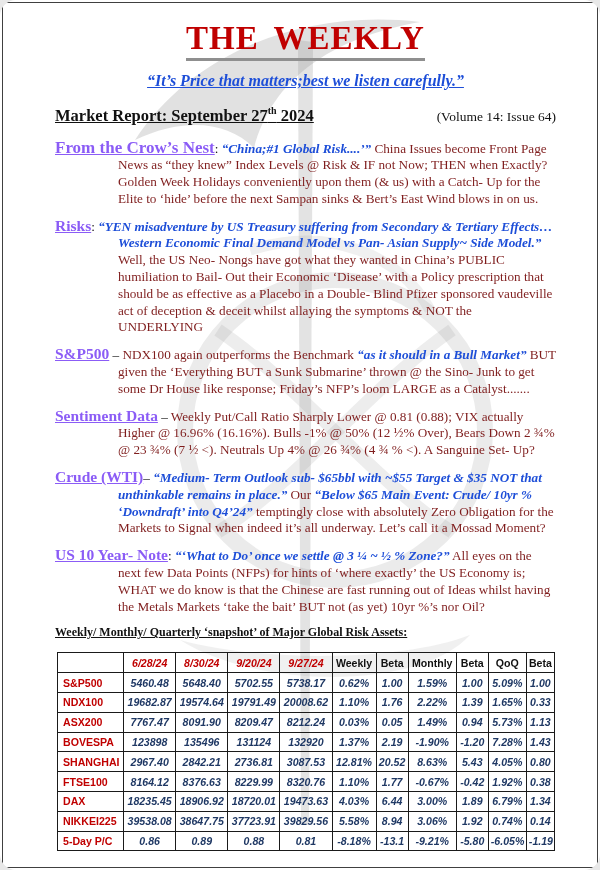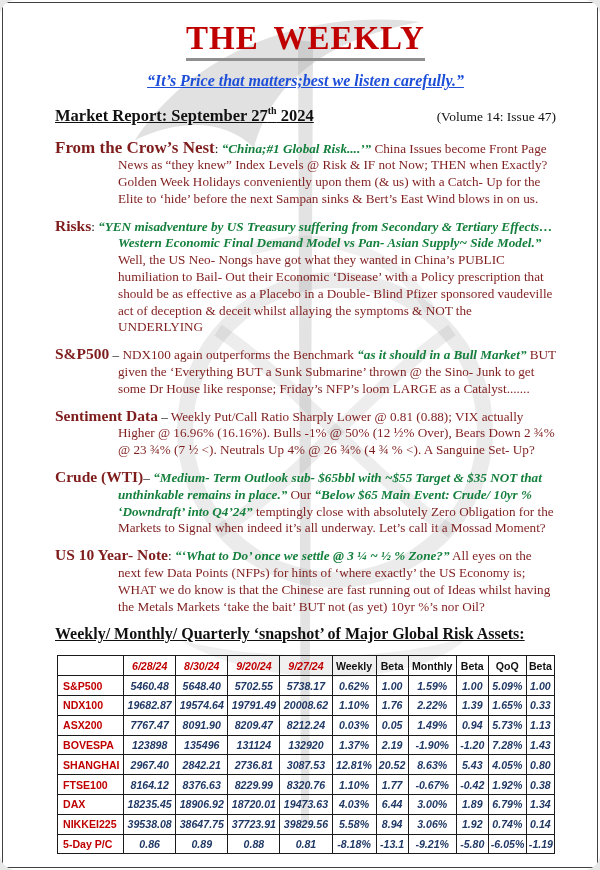--- a/index.html
+++ b/index.html
@@ -14,26 +14,26 @@
   .tagline-wrap{text-align:center;margin-top:11px;}
   .tagline{font-size:16px;font-weight:bold;font-style:italic;color:#1d4ed8;
            text-decoration:underline;}
   .report-row{display:flex;justify-content:space-between;align-items:baseline;margin-top:15px;}
   .report{font-size:16.5px;font-weight:bold;text-decoration:underline;}
   .report sup{font-size:10px;}
   .volume{font-size:13.5px;}
   .sections{margin-top:14px;}
   .para{margin:0 0 10px 0;padding-left:63px;text-indent:-63px;
         font-size:13.2px;line-height:16.8px;}
-  .para .heading{color:#7f1d1d;font-weight:bold;font-size:15.5px;}
+  .para .heading{color:#8b5cf6;font-weight:bold;font-size:15.5px;text-decoration:underline;}
   .para:first-child .heading{font-size:17px;}
   .para .sep{color:#111;}
-  .para .quote{color:#15803d;font-weight:bold;font-style:italic;}
+  .para .quote{color:#1d4ed8;font-weight:bold;font-style:italic;}
   .para .plain{color:#7f1d1d;}
-  .table-heading{margin-top:4px;font-size:16px;font-weight:bold;text-decoration:underline;}
+  .table-heading{margin-top:4px;font-size:12px;font-weight:bold;text-decoration:underline;}
   .risk-table{margin-top:12px;margin-left:2px;border-collapse:collapse;table-layout:fixed;
               width:498px;font-family:"Liberation Sans","DejaVu Sans",sans-serif;}
   .risk-table col:nth-child(1){width:66px;}
   .risk-table col:nth-child(2),.risk-table col:nth-child(3),
   .risk-table col:nth-child(4),.risk-table col:nth-child(5){width:52px;}
   .risk-table col:nth-child(6){width:44px;}
   .risk-table col:nth-child(7),.risk-table col:nth-child(9){width:32px;}
   .risk-table col:nth-child(8){width:48px;}
   .risk-table col:nth-child(10){width:38px;}
   .risk-table col:nth-child(11){width:28px;}
@@ -65,21 +65,21 @@
     <div class="title-wrap">
       <span class="title">THE WEEKLY</span>
     </div>
 
     <div class="tagline-wrap">
       <span class="tagline">“It’s Price that matters;best we listen carefully.”</span>
     </div>
 
     <div class="report-row">
       <span class="report"><span>Market Report: September 27</span><sup>th</sup><span> 2024</span></span>
-      <span class="volume">(Volume 14: Issue 47)</span>
+      <span class="volume">(Volume 14: Issue 64)</span>
     </div>
 
     <div class="sections">
         <div class="para"><span class="heading">From the Crow’s Nest</span><span class="sep">: </span><span class="quote">“China;#1 Global Risk....’”</span><span class="plain">  China Issues become Front Page News as “they knew” Index Levels @ Risk &amp; IF not Now; THEN when Exactly? Golden Week Holidays conveniently upon them (&amp; us) with a Catch- Up for the Elite to ‘hide’ before the next Sampan sinks &amp; Bert’s East Wind blows in on us.</span></div>
         <div class="para"><span class="heading">Risks</span><span class="sep">: </span><span class="quote">“YEN misadventure by US Treasury suffering from Secondary &amp; Tertiary Effects… Western Economic Final Demand Model vs Pan- Asian Supply~ Side Model.”</span><br><span class="plain">Well, the US Neo- Nongs have got what they wanted in China’s PUBLIC humiliation to Bail- Out their Economic ‘Disease’ with a Policy prescription that should be as effective as a Placebo in a Double- Blind Pfizer sponsored vaudeville act of deception &amp; deceit whilst allaying the symptoms &amp; NOT the UNDERLYING</span></div>
         <div class="para"><span class="heading">S&amp;P500</span><span class="sep"> – </span><span class="plain">NDX100 again outperforms the Benchmark </span><span class="quote">“as it should in a Bull Market”</span><span class="plain"> BUT given the ‘Everything BUT a Sunk Submarine’ thrown @ the Sino- Junk to get some Dr House like response; Friday’s NFP’s loom LARGE as a Catalyst.......</span></div>
         <div class="para"><span class="heading">Sentiment Data</span><span class="sep"> – </span><span class="plain">Weekly Put/Call Ratio Sharply Lower @ 0.81 (0.88); VIX actually Higher @ 16.96% (16.16%). Bulls -1% @ 50% (12 ½% Over), Bears Down 2 ¾% @ 23 ¾% (7 ½ &lt;). Neutrals Up 4% @ 26 ¾% (4 ¾ % &lt;). A Sanguine Set- Up?</span></div>
         <div class="para"><span class="heading">Crude (WTI)</span><span class="sep">– </span><span class="quote">“Medium- Term Outlook sub- $65bbl with ~$55 Target &amp; $35 NOT that unthinkable remains in place.”</span><span class="plain">  Our </span><span class="quote">“Below $65 Main Event: Crude/ 10yr % ‘Downdraft’ into Q4’24”</span><span class="plain"> temptingly close with absolutely Zero Obligation for the Markets to Signal when indeed it’s all underway. Let’s call it a Mossad Moment?</span></div>
         <div class="para"><span class="heading">US 10 Year- Note</span><span class="sep">: </span><span class="quote">“‘What to Do’ once we settle @ 3 ¼ ~ ½ % Zone?”</span><span class="plain">   All eyes on the next few Data Points (NFPs) for hints of ‘where exactly’ the US Economy is; WHAT we do know is that the Chinese are fast running out of Ideas whilst having the Metals Markets ‘take the bait’ BUT not (as yet) 10yr %’s nor Oil?</span></div>
       </div>

